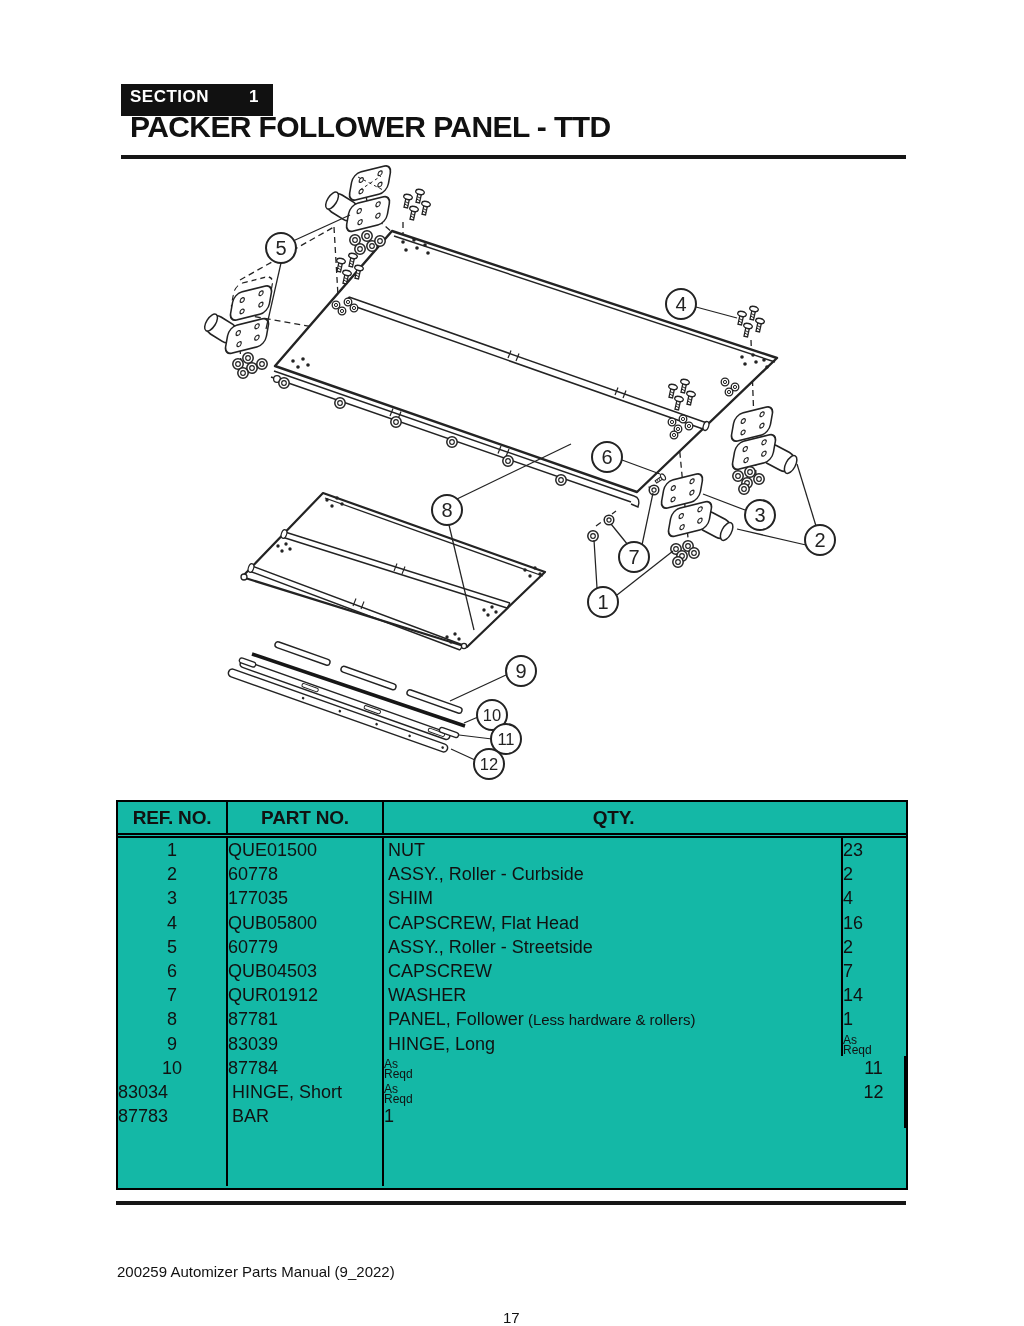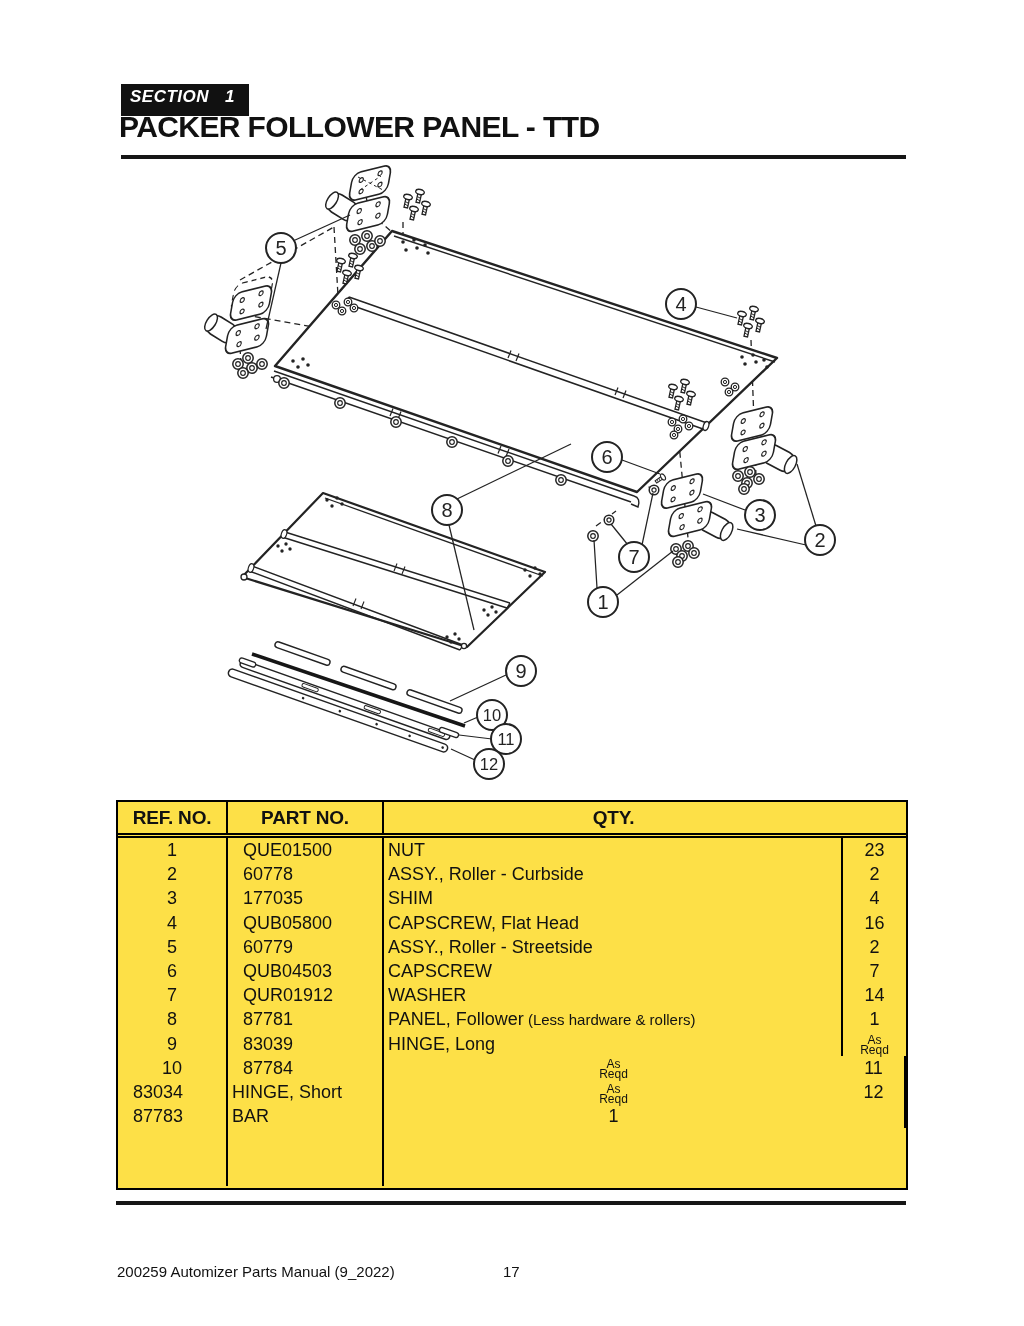--- a/index.html
+++ b/index.html
@@ -4,65 +4,65 @@
 <style>
   html,body { margin:0; padding:0; }
   body {
     width:1024px; height:1326px; position:relative; background:#ffffff;
     font-family:"Liberation Sans", sans-serif; color:#111;
     overflow:hidden;
   }
   .section-tag {
     position:absolute; left:121px; top:84px;
     background:#111; color:#fff; font-size:17px; font-weight:bold;
-    padding:3px 14px 9px 9px; display:flex; gap:16px; letter-spacing:.5px;font-style:italic;
+    padding:3px 14px 9px 9px; display:flex; gap:40px; letter-spacing:.5px;
   }
   .page-title {
-    position:absolute; left:119px; top:110px; margin:0;
+    position:absolute; left:130px; top:110px; margin:0;
     font-size:30px; font-weight:bold; letter-spacing:-0.6px; white-space:nowrap;
   }
   .title-rule { position:absolute; left:121px; top:155px; width:785px; height:4px; background:#161616; }
 
   svg.diagram { position:absolute; left:0; top:0; }
   svg.diagram * { vector-effect:none; }
   .ln  { stroke:#232323; fill:none; }
   .fw  { fill:#ffffff; stroke:#232323; }
   .dot { fill:#232323; stroke:none; }
   .dash{ stroke:#232323; fill:none; stroke-dasharray:6 4; stroke-width:1.3; }
 
   .parts-table {
     position:absolute; left:116px; top:800px; width:792px; height:390px;
-    border:2px solid #000; box-sizing:border-box; background:#fde047;
+    border:2px solid #000; box-sizing:border-box; background:#14b8a6;
   }
   .thead {
     display:grid; grid-template-columns:110px 156px 459px 1fr;
     height:31px; border-bottom:5px double #000;
   }
   .thead .hcell {
     font-weight:bold; font-size:19px; text-align:center; line-height:31px;
     border-right:2px solid #000; letter-spacing:-0.2px;
   }
   .thead .hcell:last-child { border-right:none; }
   .tbody {
     display:grid; grid-template-columns:110px 156px 459px 1fr;
     grid-template-rows:repeat(12, 24.2px) 1fr;
     height:348px;
   }
   .cell { font-size:18px; line-height:24.2px; border-right:2px solid #000; white-space:nowrap; }
   .cell.last { border-right:none; }
   .c-ref { text-align:center; }
-  .c-part { padding-left:15px; }
+  .c-part { }
   .c-desc { padding-left:4px; }
-  .c-qty { text-align:center; }
+  .c-qty { text-align:left; }
   .desc-note { font-size:15px; }
   .qty-small { display:inline-block; font-size:12px; line-height:10px; vertical-align:middle; padding-top:1px; }
 
   .footer-rule { position:absolute; left:116px; top:1201px; width:790px; height:4px; background:#161616; }
   .footer-left { position:absolute; left:117px; top:1263px; font-size:15px; }
-  .footer-page { position:absolute; left:503px; top:1263px; font-size:15px; }
+  .footer-page { position:absolute; left:503px; top:1309px; font-size:15px; }
 </style>
 </head>
 <body>
 
 <div class="section-tag">
   <span>SECTION</span>
   <span>1</span>
 </div>
 <h1 class="page-title">PACKER FOLLOWER PANEL - TTD</h1>
 <div class="title-rule"></div>

